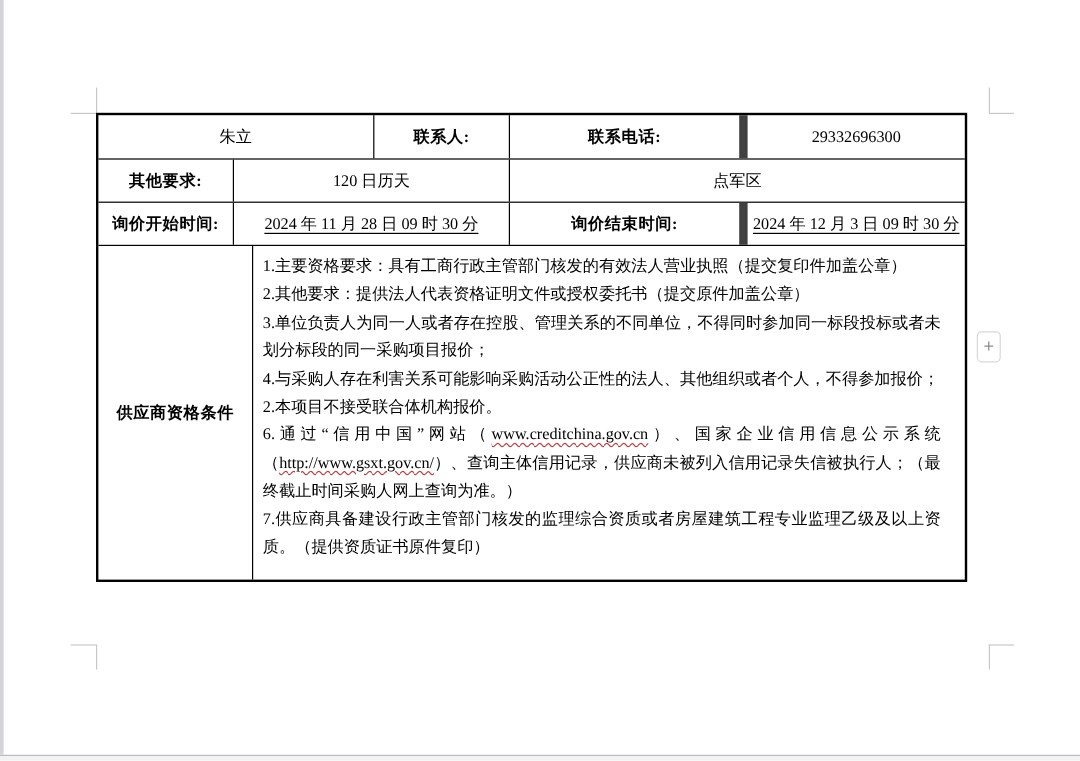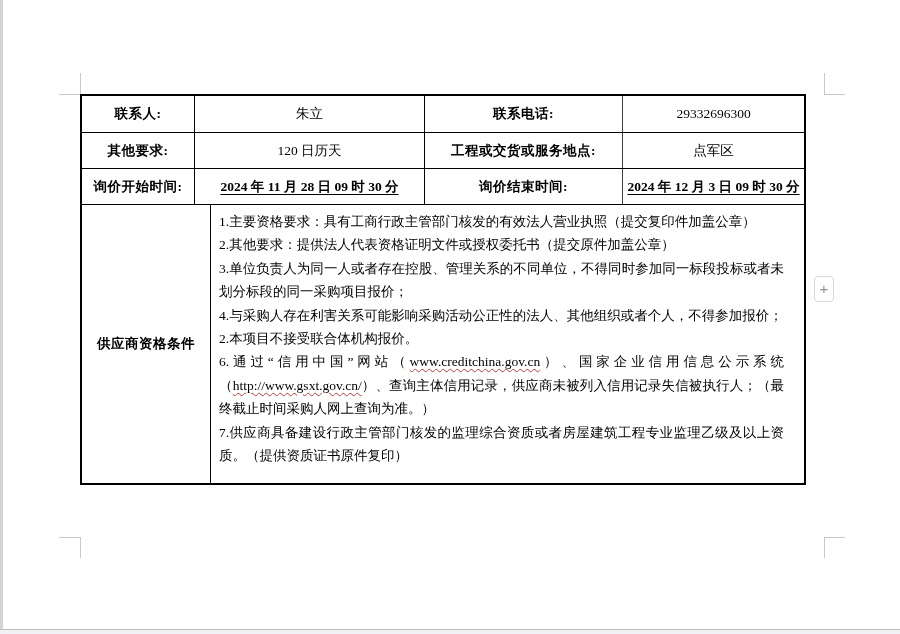--- a/index.html
+++ b/index.html
@@ -18,25 +18,25 @@
 
   
   .doc-table{position:absolute;left:80px;top:94px;width:726px;height:391px;border:2px solid #000;box-sizing:border-box;display:flex;flex-direction:column;color:#000;}
   .t-row{display:flex;flex-direction:row;border-bottom:1px solid #000;}
   .t-row.last{border-bottom:none;flex:1;}
   .row-h1{height:36px;}
   .row-h2{height:35px;}
   .cell{display:flex;align-items:center;justify-content:center;box-sizing:border-box;overflow:hidden;}
   .c1{width:113px;border-right:1px solid #000;}
   .c2{width:230px;border-right:1px solid #000;}
-  .c3{width:198px;border-right:1px solid #404040;}
+  .c3{width:198px;border-right:7px solid #404040;}
   .c4{flex:1;}
   .lbl{font-weight:bold;font-size:13.5px;letter-spacing:0.5px;}
   .val{font-size:13.5px;}
-  .u{text-decoration:underline;text-underline-offset:3px;font-weight:bold;}
+  .u{text-decoration:underline;text-underline-offset:3px;}
 
   
   .qual-label-cell{width:129px;border-right:1px solid #000;display:flex;align-items:center;justify-content:center;box-sizing:border-box;}
   .qual-content{flex:1;box-sizing:border-box;padding:5px 20px 0 8px;font-size:13.5px;line-height:23.4px;}
   .qual-item{margin:0;text-align:justify;}
   .url{text-decoration-line:underline;text-decoration-style:wavy;text-decoration-color:#c23b3b;text-decoration-thickness:1px;text-underline-offset:2px;}
 </style>
 </head>
 <body>
 
@@ -52,30 +52,29 @@
   <div class="crop" style="left:80px;top:537px;width:1px;height:21px;"></div>
   <div class="crop" style="left:59px;top:537px;width:21px;height:1px;"></div>
   <div class="crop" style="left:824px;top:537px;width:1px;height:21px;"></div>
   <div class="crop" style="left:824px;top:537px;width:21px;height:1px;"></div>
 
   <button class="plus-btn">+</button>
 
   <div class="doc-table">
 
     <div class="t-row row-h1">
+      <div class="cell c2 val">朱立</div>
       <div class="cell c1 lbl">联系人:</div>
-      <div class="cell c2 val">朱立</div>
       <div class="cell c3 lbl">联系电话:</div>
       <div class="cell c4 val">29332696300</div>
     </div>
 
     <div class="t-row row-h2">
       <div class="cell c1 lbl">其他要求:</div>
       <div class="cell c2 val">120 日历天</div>
-      <div class="cell c3 lbl">工程或交货或服务地点:</div>
       <div class="cell c4 val">点军区</div>
     </div>
 
     <div class="t-row row-h2">
       <div class="cell c1 lbl">询价开始时间:</div>
       <div class="cell c2 val">
           <span class="u">2024 年 11 月 28 日 09 时 30 分</span>
         </div>
       <div class="cell c3 lbl">询价结束时间:</div>
       <div class="cell c4 val">

